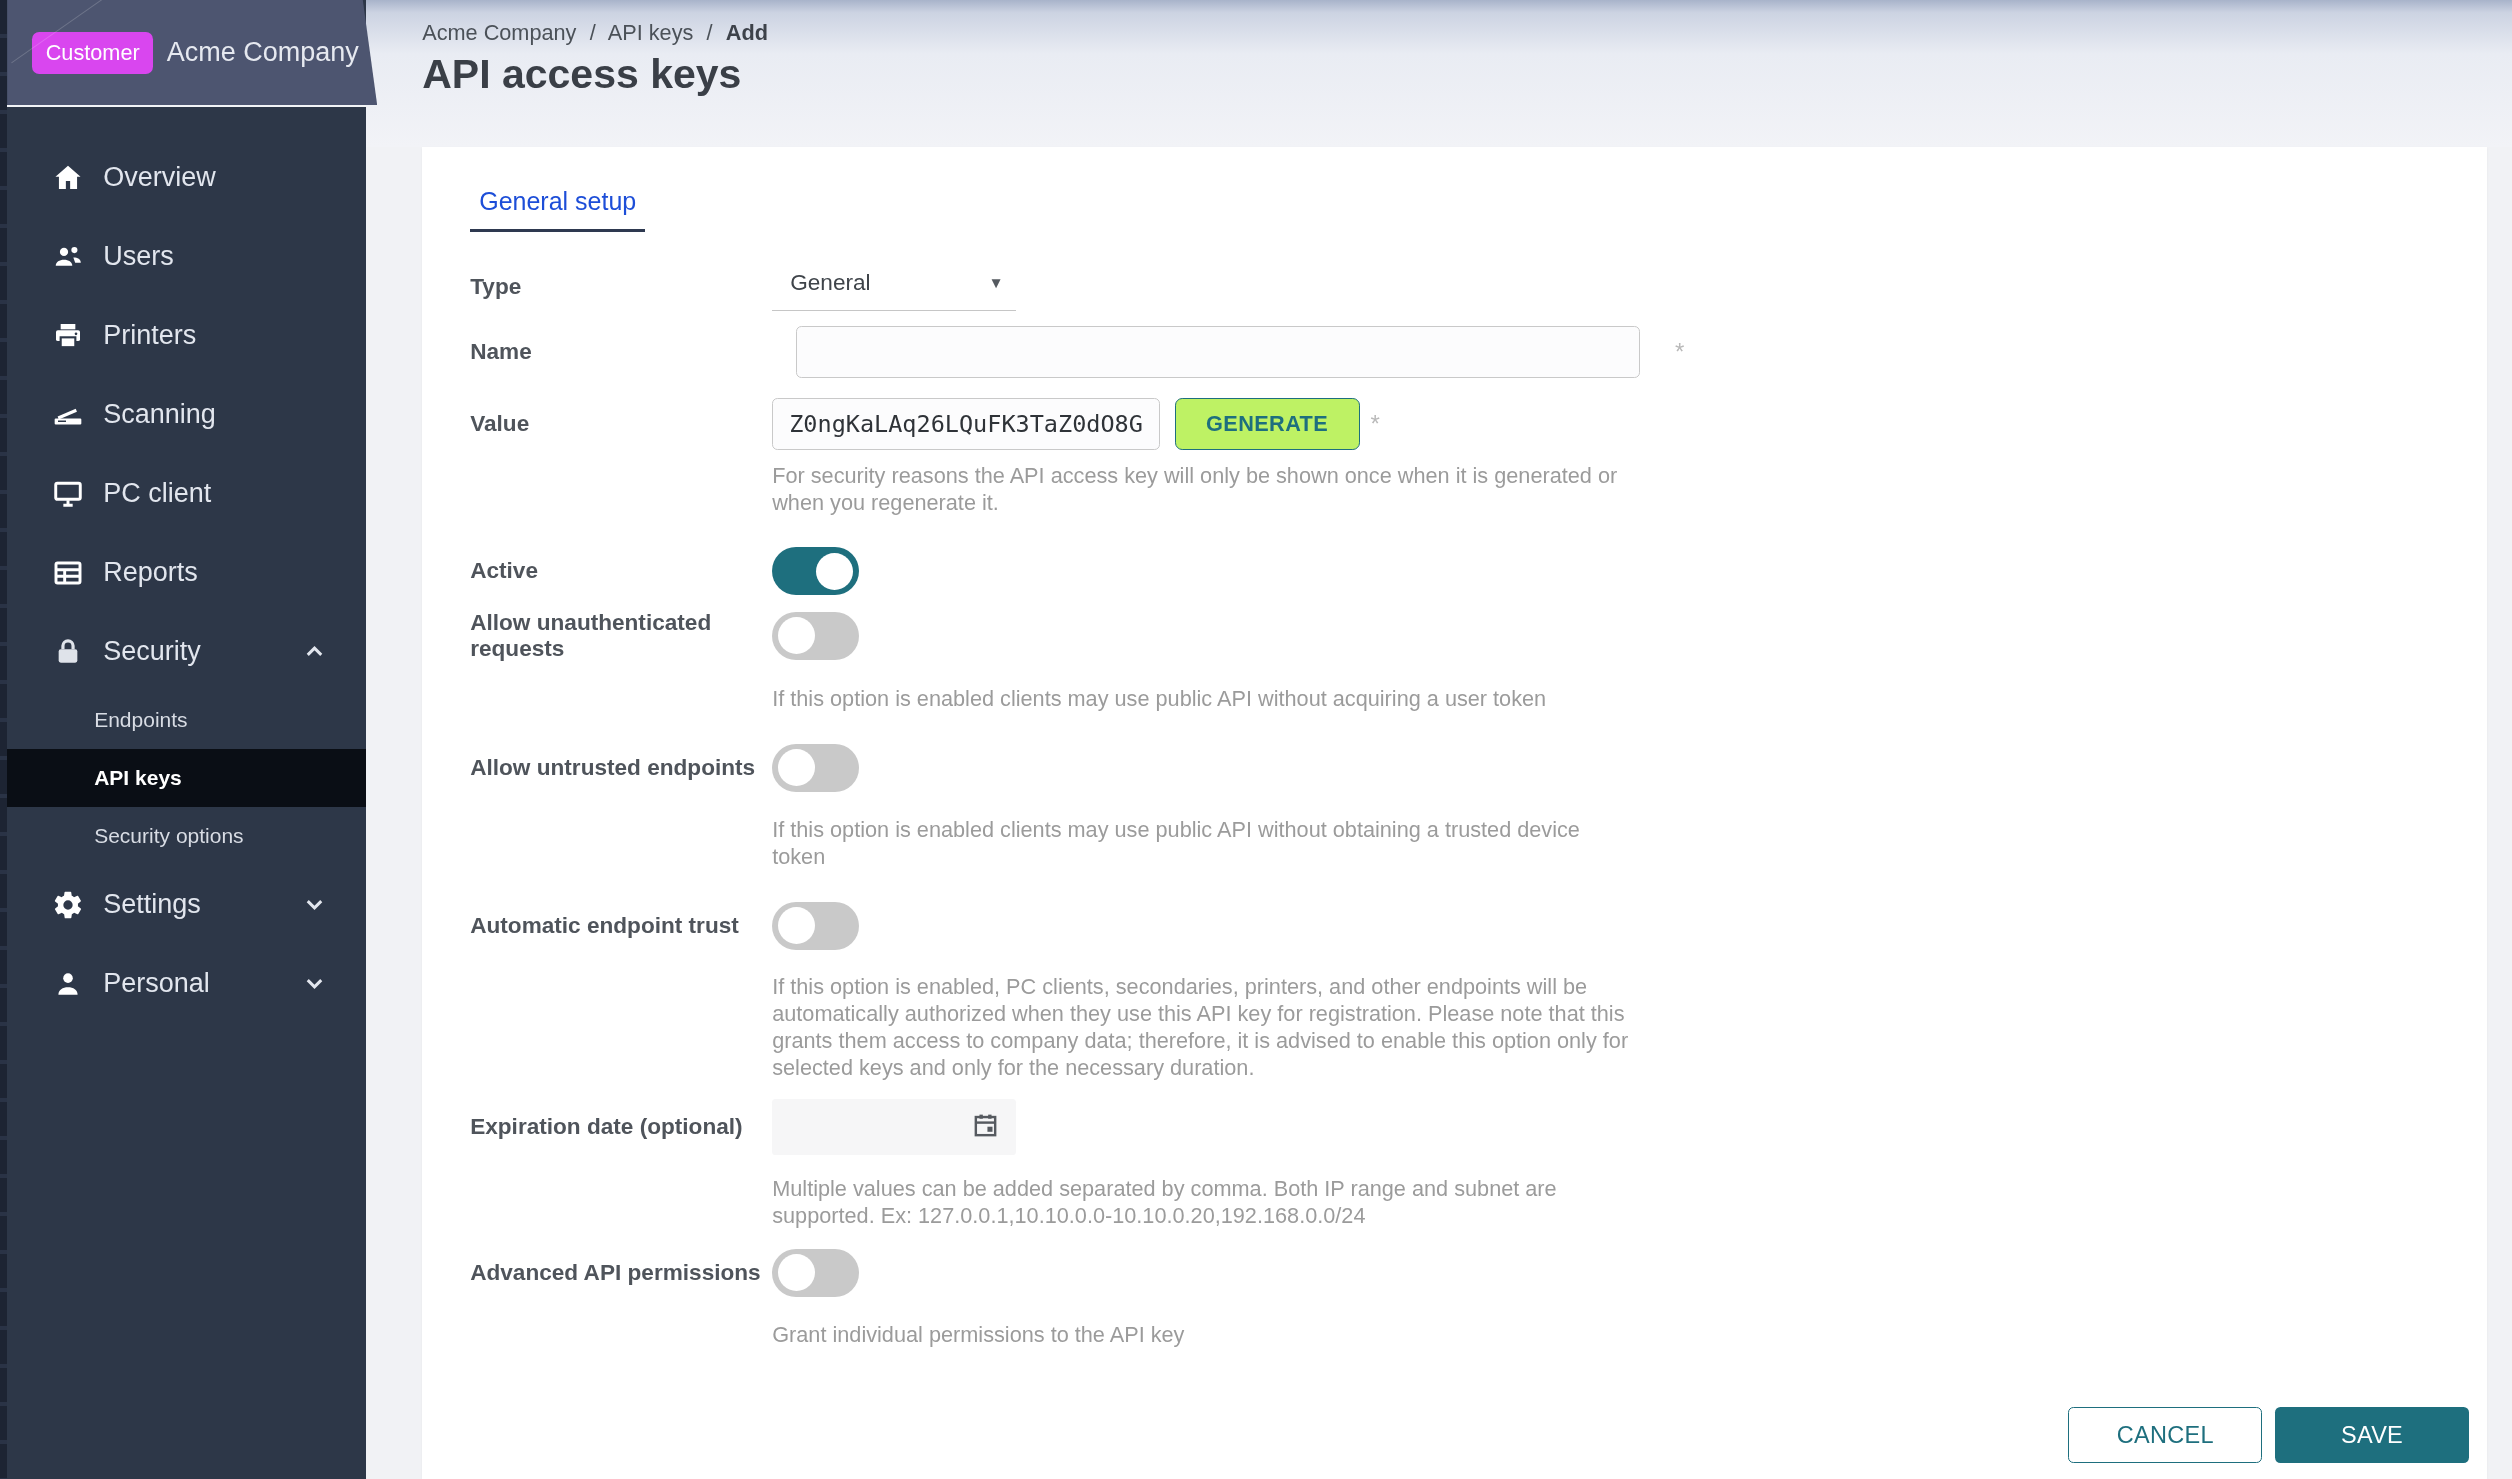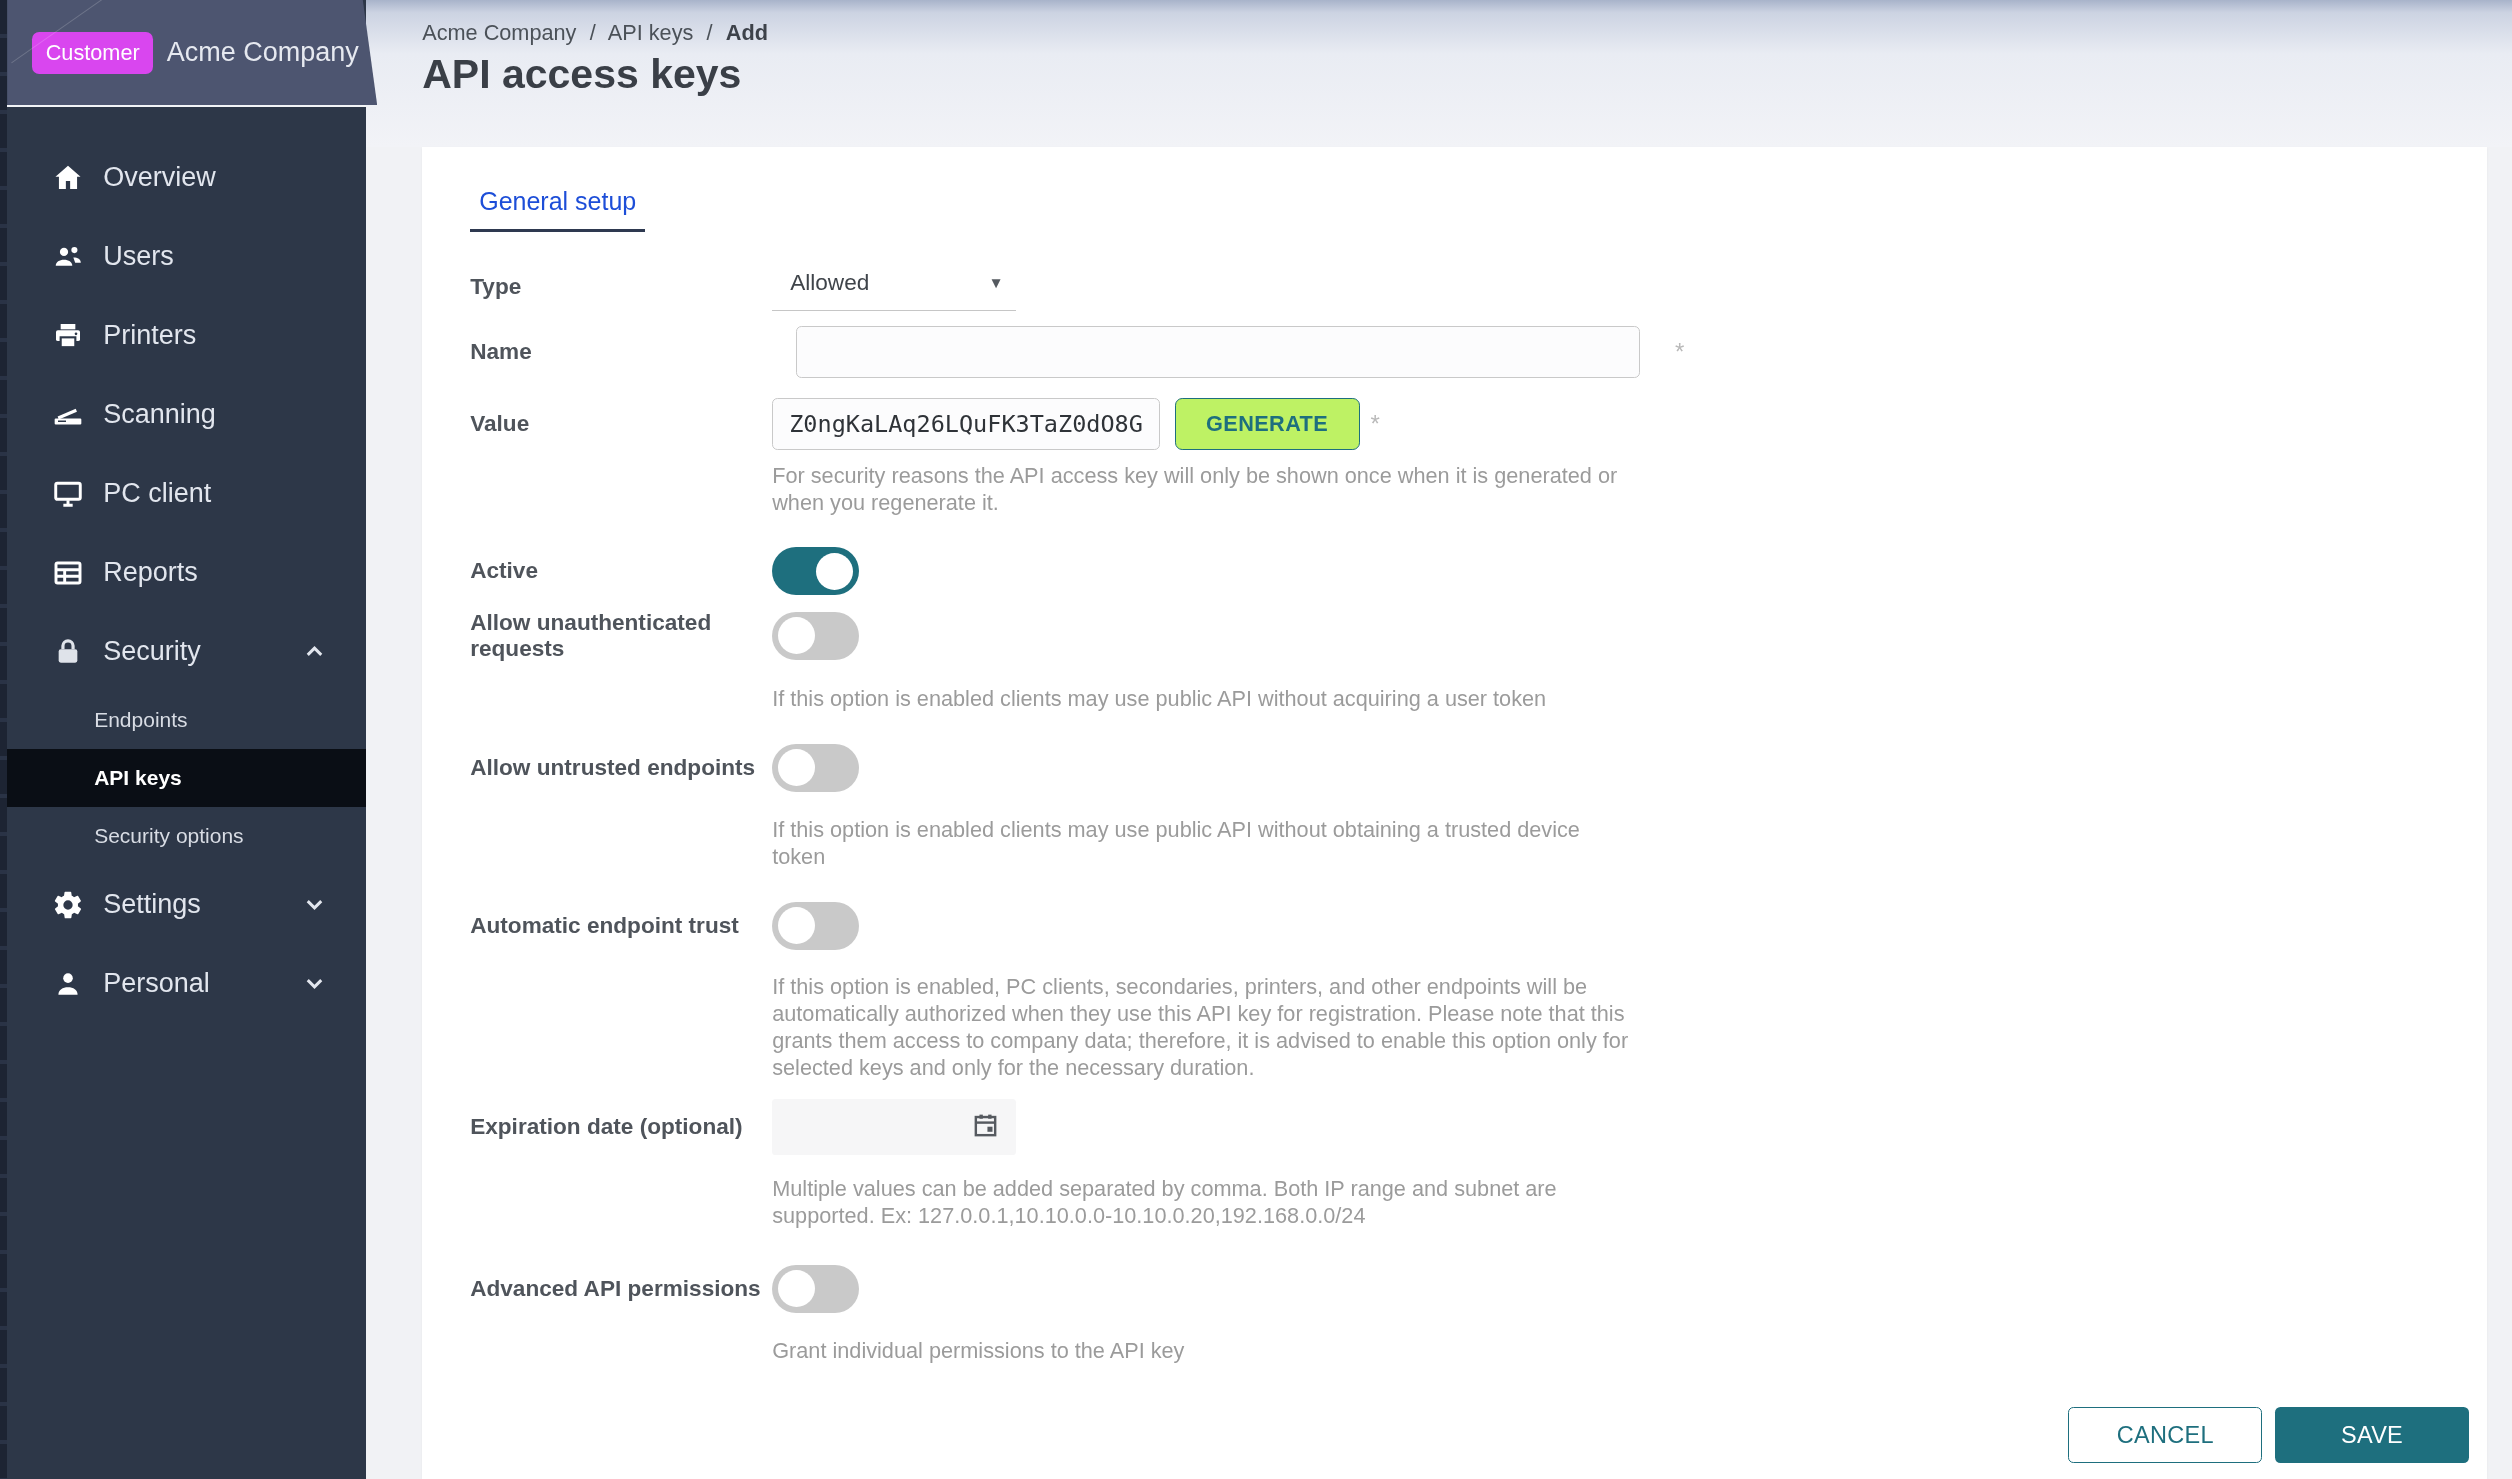--- a/index.html
+++ b/index.html
@@ -73,21 +73,21 @@
   .generate-btn { width:185px; height:52px; margin-left:14.4px; background:#bef264;
     border:1.8px solid #1e6f7e; border-radius:7.2px; color:#1e6f7e; font-size:21.7px;
     font-weight:600; letter-spacing:0.4px; cursor:pointer;
     font-family:"Liberation Sans", sans-serif; }
 
   .hint { margin-left:302px; width:866px; font-size:21.7px; line-height:27px; color:#9b9b9b; }
   .hint-value { margin-top:12.6px; margin-bottom:31px; }
   .hint-aur { margin-top:23.5px; margin-bottom:32px; }
   .hint-aue { margin-top:23.5px; margin-bottom:32px; }
   .hint-aet { margin-top:23.5px; margin-bottom:18px; }
-  .hint-ips { margin-top:20px; margin-bottom:36px; }
+  .hint-ips { margin-top:20px; margin-bottom:20px; }
   .hint-adv { margin-top:23.5px; }
 
   .row-active { margin-bottom:14.4px; }
   .toggle { width:87px; height:48px; border-radius:24px; position:relative; cursor:pointer;
     flex-shrink:0; }
   .toggle.on  { background:#1e6f7e; }
   .toggle.off { background:#c9c9c9; }
   .toggle .knob { position:absolute; top:5.4px; width:37px; height:37px;
     border-radius:50%; background:#ffffff; }
   .toggle.off .knob { left:6.3px; }
@@ -251,21 +251,21 @@
 
     <h1 class="page-title">API access keys</h1>
 
     <div class="card">
 
       <div class="tab">General setup</div>
 
       <div class="row row-type">
         <span class="lbl">Type</span>
         <div class="select">
-          <span class="sel-value">Allowed</span>
+          <span class="sel-value">General</span>
           <span class="arrow">▼</span>
         </div>
       </div>
 
       <div class="row row-name">
         <span class="lbl">Name</span>
         <input class="text-input" type="text" value="" style="">
         <span class="req">*</span>
       </div>
 

